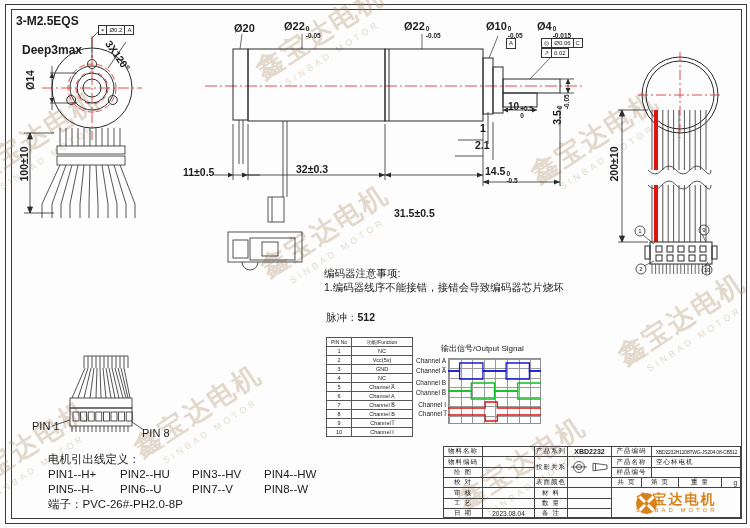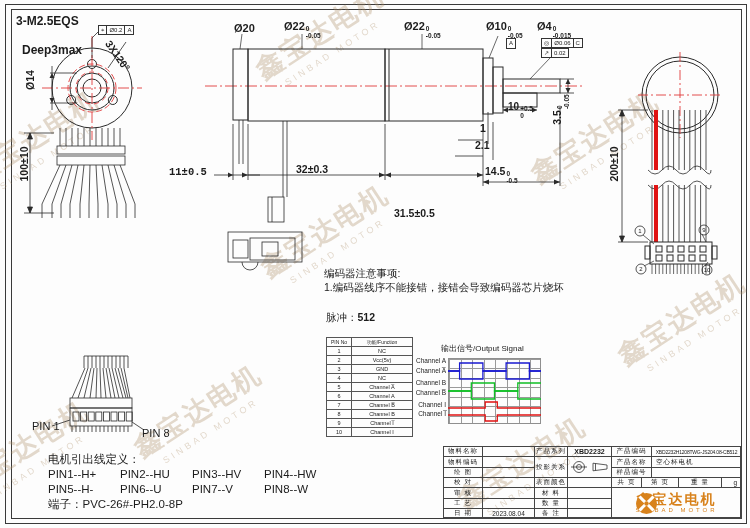--- a/index.html
+++ b/index.html
@@ -254,21 +254,21 @@
       </span></div>
 <div class="gdt" style="left:541px;top:38px;">
   <span>◎</span>
       <span>Ø0.06</span>
       <span>C</span>
 </div>
 <div class="gdt" style="left:541px;top:48px;">
   <span>↗</span>
       <span>0.02</span>
 </div>
-<div class="dim" style="left:169px;top:166px;font-family:Liberation Mono, monospace;">11±0.5</div>
+<div class="dim" style="left:183px;top:166px;">11±0.5</div>
 <div class="dim" style="left:296px;top:163px;">32±0.3</div>
 <div class="dim" style="left:394px;top:163px;margin-top:44px;">31.5±0.5</div>
 <div class="dim" style="left:485px;top:165px;"><span>14.5</span><span class="tol">
         <span>0</span>
         <span>-0.5</span>
       </span></div>
 <div class="dim" style="left:508px;top:101px;font-size:10px;"><span>10</span><span class="tol">
         <span>+0.5</span>
         <span>0</span>
       </span></div>

